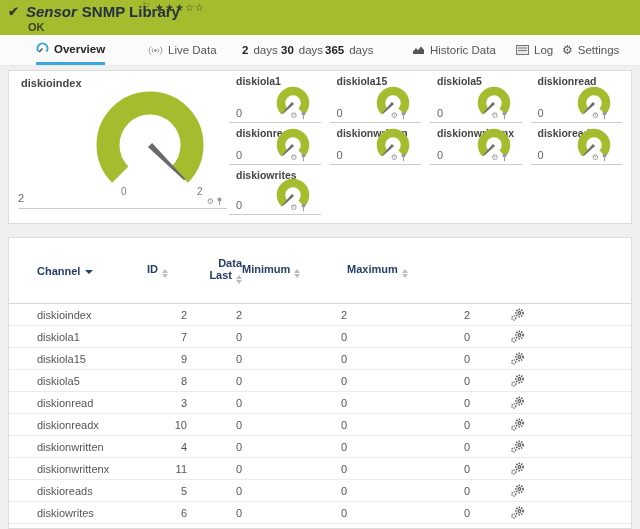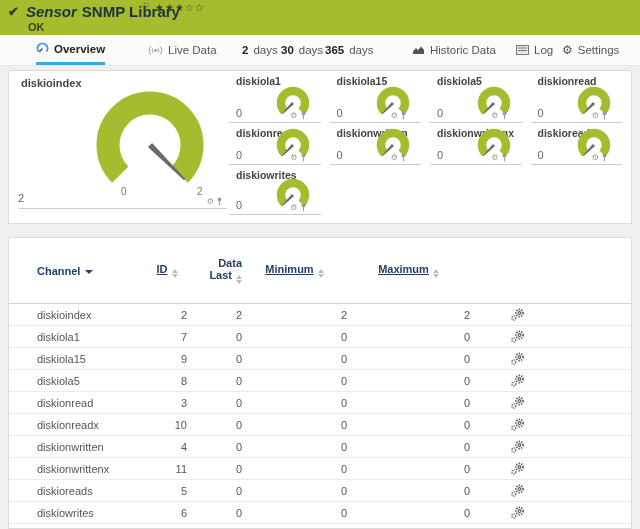--- a/index.html
+++ b/index.html
@@ -60,21 +60,21 @@
   .g-icons { display:flex; align-items:center; gap:2px; }
   .g-icons .minigear { font-size:8px; color:#9a9a9a; line-height:1; cursor:pointer; }
   .g-icons svg { display:block; cursor:pointer; }
 
   
   .panel2 { position:absolute; left:8px; top:237px; width:624px; height:292px; background:#fff; border:1px solid #dcdcdc; overflow:hidden; }
   .thead, .trow { display:grid; grid-template-columns:28px 110px 40px 55px 105px 123px 95px 1fr; align-items:center; }
   .thead { height:66px; border-bottom:1px solid #d5d5d5; font-size:11px; font-weight:bold; color:#253e66; }
   .thead .hcell { cursor:pointer; }
   .h-channel { text-align:left; }
-  .h-right { text-align:center;text-decoration:underline; }
+  .h-right { text-align:left; }
   .h-last { text-align:right; line-height:12px; }
   .caret-down { display:inline-block; width:0; height:0; border-left:4px solid transparent; border-right:4px solid transparent; border-top:4px solid #253e66; margin-left:5px; vertical-align:1px; }
   .sort { display:inline-flex; flex-direction:column; gap:1px; margin-left:4px; vertical-align:0px; }
   .sort i { display:block; width:0; height:0; border-left:3px solid transparent; border-right:3px solid transparent; }
   .sort .up { border-bottom:4px solid #bcbcbc; }
   .sort .dn { border-top:4px solid #bcbcbc; }
 
   .trow { height:22px; border-bottom:1px solid #ebebeb; font-size:11px; color:#555; }
   .c-channel { text-align:left; }
   .c-num { text-align:right; }

